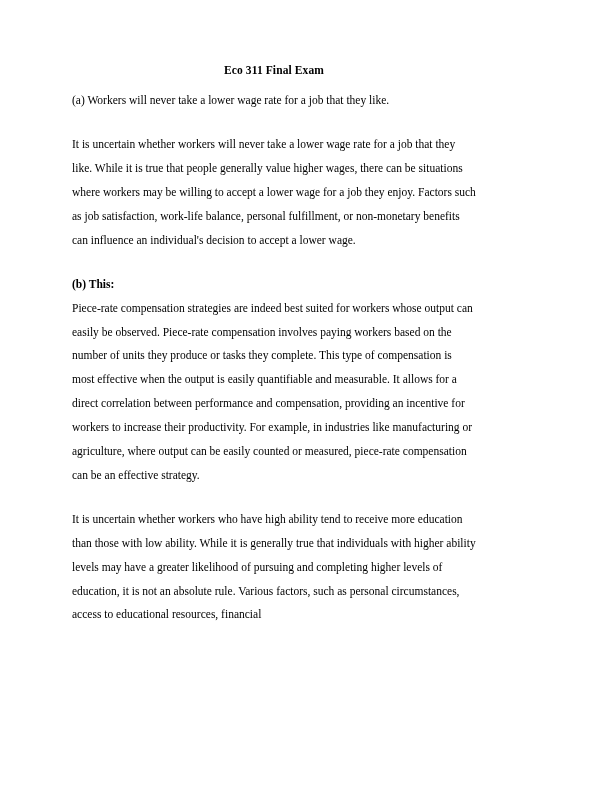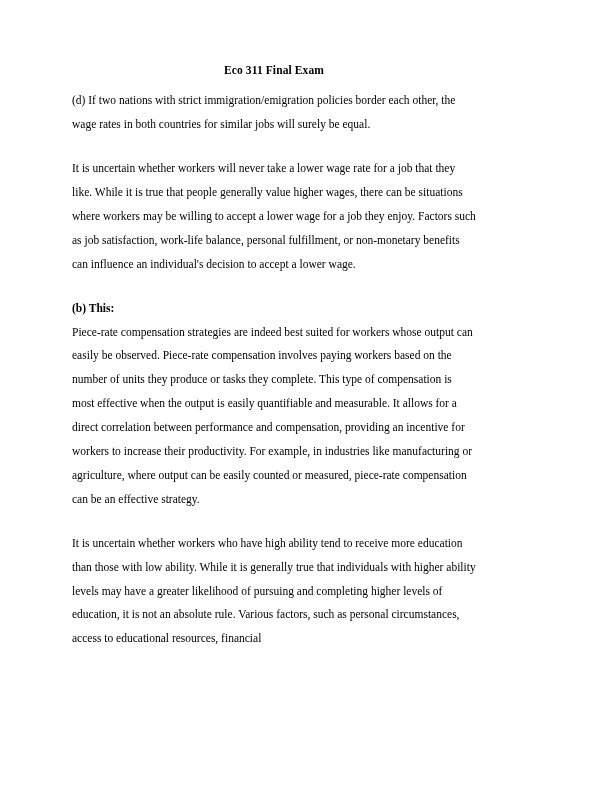--- a/index.html
+++ b/index.html
@@ -50,21 +50,21 @@
   }
 </style>
 </head>
 <body>
 
 <div class="page">
 
   <div class="doc-title">Eco 311 Final Exam</div>
 
 
-  <p class="body-text">(d) If two nations with strict immigration/emigration policies border each other, the wage rates in both countries for similar jobs will surely be equal.</p>
+  <p class="body-text">(a) Workers will never take a lower wage rate for a job that they like.</p>
 
   <div class="spacer"></div>
 
   <p class="body-text">It is uncertain whether workers will never take a lower wage rate for a job that they like. While it is true that people generally value higher wages, there can be situations where workers may be willing to accept a lower wage for a job they enjoy. Factors such as job satisfaction, work-life balance, personal fulfillment, or non-monetary benefits can influence an individual's decision to accept a lower wage.</p>
 
   <div class="spacer"></div>
 
   <p class="section-head">(b) This:</p>
   <p class="body-text">Piece-rate compensation strategies are indeed best suited for workers whose output can easily be observed. Piece-rate compensation involves paying workers based on the number of units they produce or tasks they complete. This type of compensation is most effective when the output is easily quantifiable and measurable. It allows for a direct correlation between performance and compensation, providing an incentive for workers to increase their productivity. For example, in industries like manufacturing or agriculture, where output can be easily counted or measured, piece-rate compensation can be an effective strategy.</p>
 

